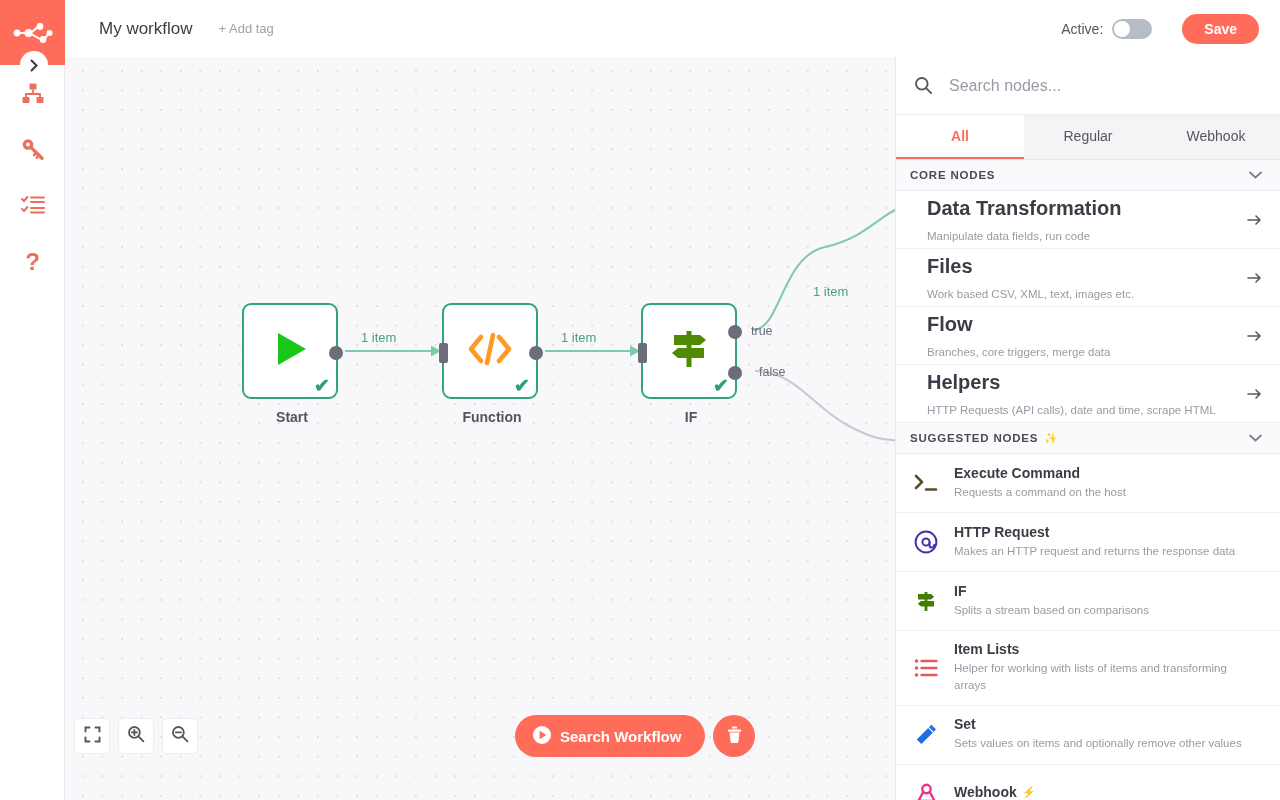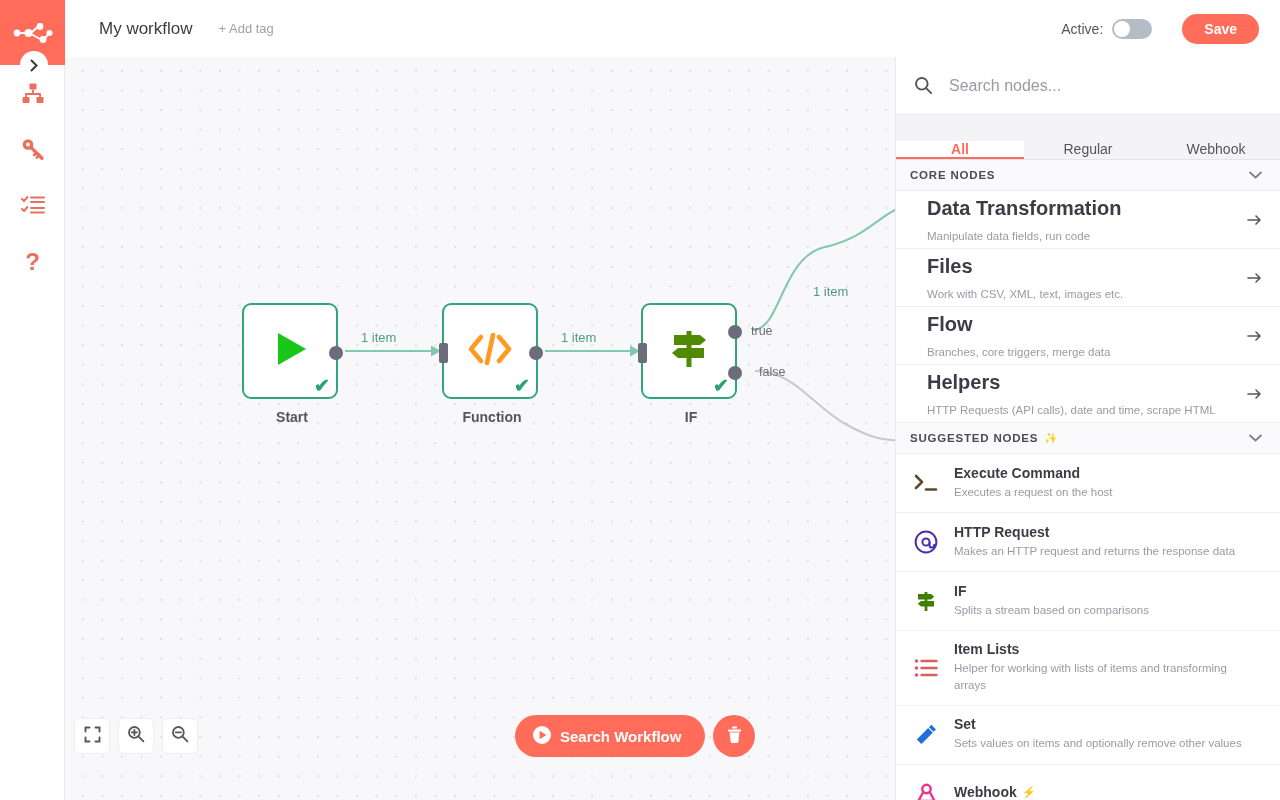--- a/index.html
+++ b/index.html
@@ -182,21 +182,20 @@
     font-size: 16px; color: #3c3c46;
     font-family: "Liberation Sans", sans-serif;
     background: transparent;
   }
   #search-input::placeholder { color: #9a9aa6; }
 
   #tabs {
     display: flex; height: 45px;
     background: #f4f4f7;
     border-bottom: 1px solid #e4e4ea;
-    align-items: flex-end;
   }
   .tab {
     flex: 1; display: flex; align-items: center; justify-content: center;
     font-size: 14px; color: #55555e; cursor: pointer;
     border-bottom: 2px solid transparent;
   }
   .tab.active {
     color: #ff6d5a; font-weight: bold;
     background: #ffffff; border-bottom-color: #ff6d5a;
   }
@@ -459,21 +458,21 @@
       <span class="cat-arrow">
         <svg width="15" height="12" viewBox="0 0 15 12" fill="none" stroke="currentColor" stroke-width="1.6" stroke-linecap="round" stroke-linejoin="round">
             <path d="M1 6h12M9 2l4 4-4 4"></path>
           </svg>
       </span>
     </div>
 
     <div class="cat-row">
       <div class="cat-text">
         <div class="cat-name">Files</div>
-        <div class="cat-desc">Work with CSV, XML, text, images etc.</div>
+        <div class="cat-desc">Work based CSV, XML, text, images etc.</div>
       </div>
       <span class="cat-arrow">
         <svg width="15" height="12" viewBox="0 0 15 12" fill="none" stroke="currentColor" stroke-width="1.6" stroke-linecap="round" stroke-linejoin="round">
             <path d="M1 6h12M9 2l4 4-4 4"></path>
           </svg>
       </span>
     </div>
 
     <div class="cat-row">
       <div class="cat-text">
@@ -511,21 +510,21 @@
 
     <div class="node-row">
       <span class="node-row-icon">
         <svg width="26" height="20" viewBox="0 0 26 20" fill="none" stroke="#5d4a2e" stroke-width="2.6" stroke-linecap="round" stroke-linejoin="round">
           <path d="M3 3l6 6-6 6"></path>
             <path d="M13 16.5h10"></path>
         </svg>
       </span>
       <div class="node-row-text">
         <div class="node-row-name">Execute Command</div>
-        <div class="node-row-desc">Executes a request on the host</div>
+        <div class="node-row-desc">Requests a command on the host</div>
       </div>
     </div>
 
     <div class="node-row">
       <span class="node-row-icon">
         <svg width="24" height="24" viewBox="0 0 24 24" fill="none" stroke="#4b2fb3" stroke-width="2">
           <circle cx="12" cy="12" r="10.4"></circle>
           <circle cx="12" cy="12" r="3.6"></circle>
           <path d="M15.6 12v3.4c0 1.4 1 2.2 2.2 2.2 1.6 0 2.6-1.4 2.6-3.6"></path>
         </svg>

